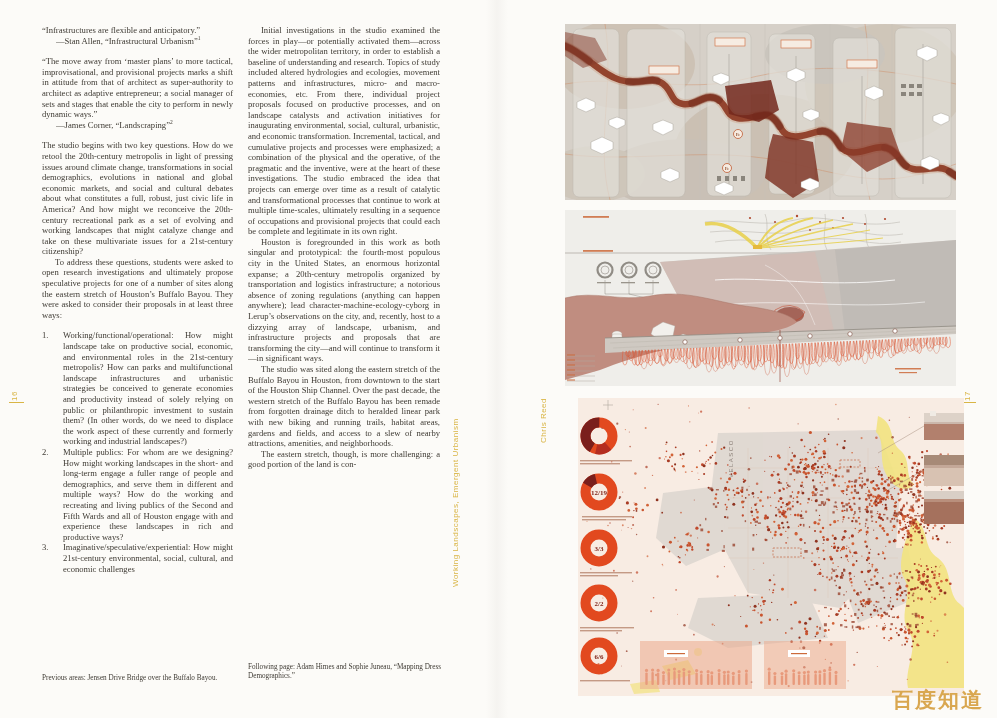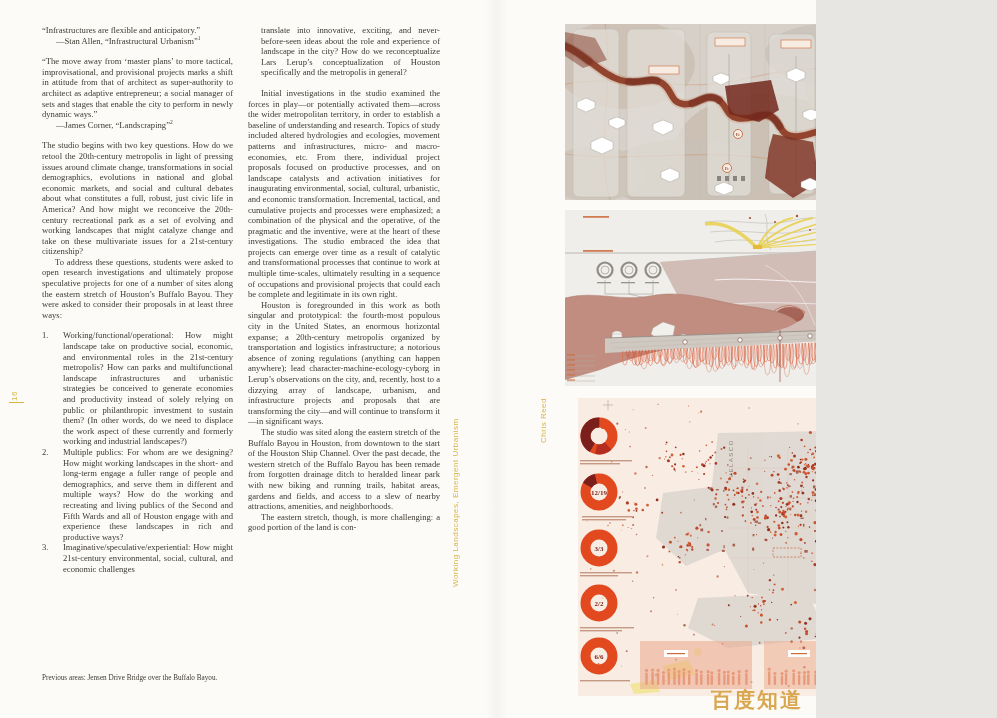--- a/index.html
+++ b/index.html
@@ -1,16 +1,16 @@
 <!DOCTYPE html>
 <html><head>
 <meta charset="utf-8">
 <style>
   html,body{margin:0;padding:0;background:#e8e6e2;}
-  .spread{position:relative;width:816px;height:718px;background:#fcfbf8;overflow:hidden;
+  .spread{position:relative;width:997px;height:718px;background:#fcfbf8;overflow:hidden;
           font-family:"Liberation Serif",serif;color:#3e3a33;}
   .spine{position:absolute;left:486px;top:0;width:22px;height:718px;
          background:linear-gradient(90deg,rgba(0,0,0,0),rgba(110,100,90,0.05),rgba(0,0,0,0));}
   .col{position:absolute;top:25px;width:191px;font-size:8.6px;line-height:10.6px;text-align:justify;}
   .col-left{left:42px;}
   .col-right{left:248px;width:192px;}
   .quote{margin-bottom:10px;}
   .attr{padding-left:14px;text-align:left;}
   sup{font-size:5.5px;vertical-align:super;line-height:0;}
   p{margin:0;}
@@ -67,26 +67,26 @@
       </div>
       <div class="li">
         <span class="num">3.</span>
         <div>Imaginative/speculative/experiential: How might 21st-century environmental, social, cultural, and economic challenges</div>
       </div>
     </div>
   </div>
   <div class="footnote fn-left">Previous areas: Jensen Drive Bridge over the Buffalo Bayou.</div>
 
   <div class="col col-right">
-    <div class="cont">translate into innovative, exciting, and never-before-seen ideas about the role and experience of landscape in the city? How do we reconceptualize Lars Lerup’s conceptualization of Houston specifically and the metropolis in general?</div>
     <p class="indent">Initial investigations in the studio examined the forces in play—or potentially activated them—across the wider metropolitan territory, in order to establish a baseline of understanding and research. Topics of study included altered hydrologies and ecologies, movement patterns and infrastructures, micro- and macro-economies, etc. From there, individual project proposals focused on productive processes, and on landscape catalysts and activation initiatives for inaugurating environmental, social, cultural, urbanistic, and economic transformation. Incremental, tactical, and cumulative projects and processes were emphasized; a combination of the physical and the operative, of the pragmatic and the inventive, were at the heart of these investigations. The studio embraced the idea that projects can emerge over time as a result of catalytic and transformational processes that continue to work at multiple time-scales, ultimately resulting in a sequence of occupations and provisional projects that could each be complete and legitimate in its own right.</p>
     <p class="indent">Houston is foregrounded in this work as both singular and prototypical: the fourth-most populous city in the United States, an enormous horizontal expanse; a 20th-century metropolis organized by transportation and logistics infrastructure; a notorious absence of zoning regulations (anything can happen anywhere); lead character-machine-ecology-cyborg in Lerup’s observations on the city, and, recently, host to a dizzying array of landscape, urbanism, and infrastructure projects and proposals that are transforming the city—and will continue to transform it—in significant ways.</p>
     <p class="indent">The studio was sited along the eastern stretch of the Buffalo Bayou in Houston, from downtown to the start of the Houston Ship Channel. Over the past decade, the western stretch of the Buffalo Bayou has been remade from forgotten drainage ditch to heralded linear park with new biking and running trails, habitat areas, gardens and fields, and access to a slew of nearby attractions, amenities, and neighborhoods.</p>
     <p class="indent">The eastern stretch, though, is more challenging: a good portion of the land is con-</p>
   </div>
+  <div class="footnote fn-right">Following page: Adam Himes and Sophie Juneau, “Mapping Dress Demographics.”</div>
 
   <div class="vert margin-title">Working Landscapes, Emergent Urbanism</div>
   <div class="vert margin-author">Chris Reed</div>
   <div class="vert pagenum-left">16</div>
   <div class="pagerule rule-left"></div>
   <div class="vert pagenum-right">17</div>
   <div class="pagerule rule-right"></div>
 
   <div class="fig" id="fig1">
     <svg width="391" height="176" viewBox="0 0 391 176">

